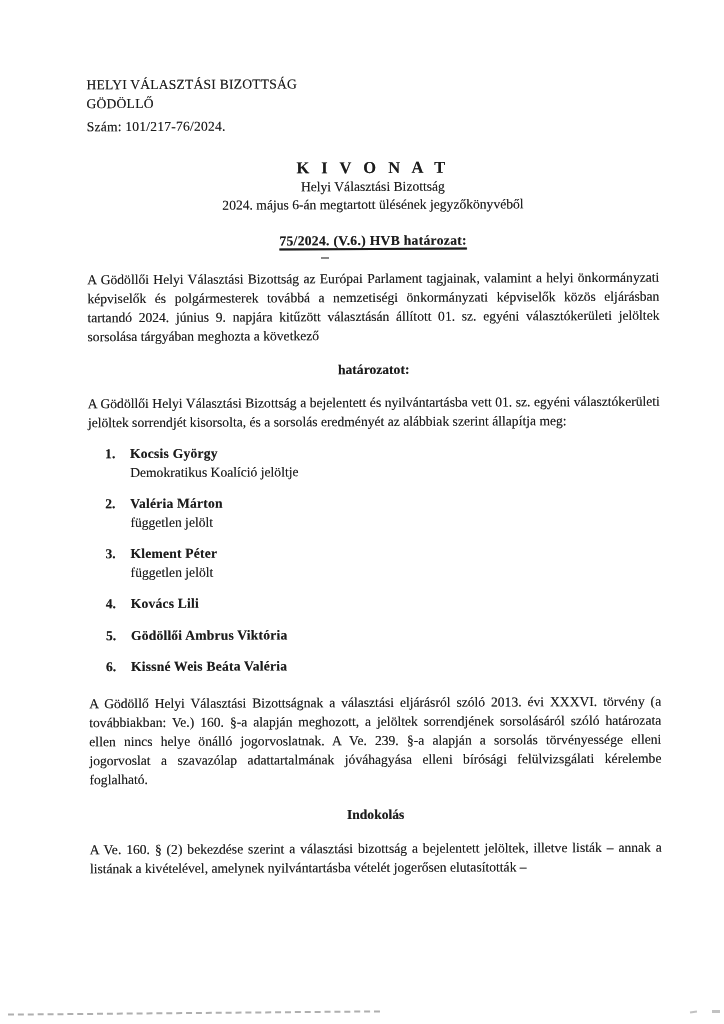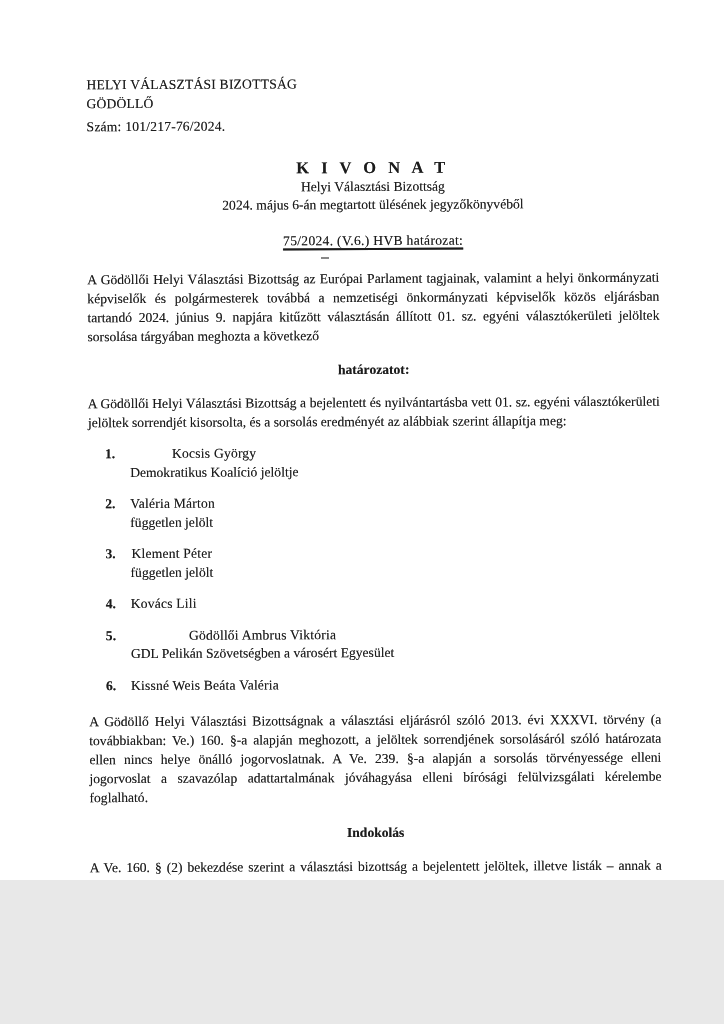--- a/index.html
+++ b/index.html
@@ -1,18 +1,18 @@
 <!DOCTYPE html>
 <html><head>
 <meta charset="utf-8">
 <style>
   html,body { margin:0; padding:0; background:#e8e8e8; }
   .page {
     position:relative;
-    width:724px; height:880px;
+    width:724px; height:1024px;
     margin:0 auto;
     background:#ffffff;
     overflow:hidden;
     font-family:"Liberation Serif","DejaVu Serif",serif;
     color:#1c1c1c;
     text-shadow:0 0 0.45px rgba(20,20,20,0.55);
   }
   .content {
     position:absolute; left:88px; top:0; width:572px;
     transform:rotate(-0.25deg);
@@ -20,33 +20,33 @@
     font-size:13.6px; line-height:19px;
   }
   .hdr { margin-top:74px; }
   .hdr-line { line-height:19px; letter-spacing:0.2px; }
   .ref-line { margin-top:4px; }
   .title-block { margin-top:23px; text-align:center; }
   .title-main { font-weight:bold; font-size:16.5px; letter-spacing:4px; line-height:20px; }
   .title-sub { line-height:18px; }
   .decision-head { margin-top:17px; text-align:center; }
   .decision-head span {
-    font-weight:normal;
+    font-weight:bold;
     text-decoration:underline;
     text-underline-offset:2.5px;
     text-decoration-thickness:1.5px;
     letter-spacing:0.3px;
   }
   .para { margin-top:19px; text-align:justify; }
   .center-bold { margin-top:15px; text-align:center; font-weight:bold; }
   .list { margin-top:13px; }
   .cand { display:flex; margin:0 0 13px 17px; line-height:18.5px; }
   .cand-num { font-weight:bold; width:25px; flex:0 0 25px; }
   .cand-body { }
-  .cand-name { font-weight:normal; letter-spacing:0.2px;text-align:center; }
+  .cand-name { font-weight:bold; letter-spacing:0.2px; }
   .cand-org { }
   .artifact-dash {
     position:absolute; left:321px; top:257px;
     width:8px; height:2px; background:#555; opacity:0.7;
   }
   .bottom-dotted {
     position:absolute; left:8px; top:1012px; width:372px; height:3px;
     border-top:2px dashed #6f6f6f;
     opacity:0.55;
     transform:rotate(-0.5deg);
@@ -113,21 +113,20 @@
       <div class="cand">
         <div class="cand-num">4.</div>
         <div class="cand-body">
           <div class="cand-name">Kovács Lili</div>
         </div>
       </div>
       <div class="cand">
         <div class="cand-num">5.</div>
         <div class="cand-body">
           <div class="cand-name">Gödöllői Ambrus Viktória</div>
-          <div class="cand-org">GDL Pelikán Szövetségben a városért Egyesület</div>
         </div>
       </div>
       <div class="cand">
         <div class="cand-num">6.</div>
         <div class="cand-body">
           <div class="cand-name">Kissné Weis Beáta Valéria</div>
         </div>
       </div>
     </div>
 

